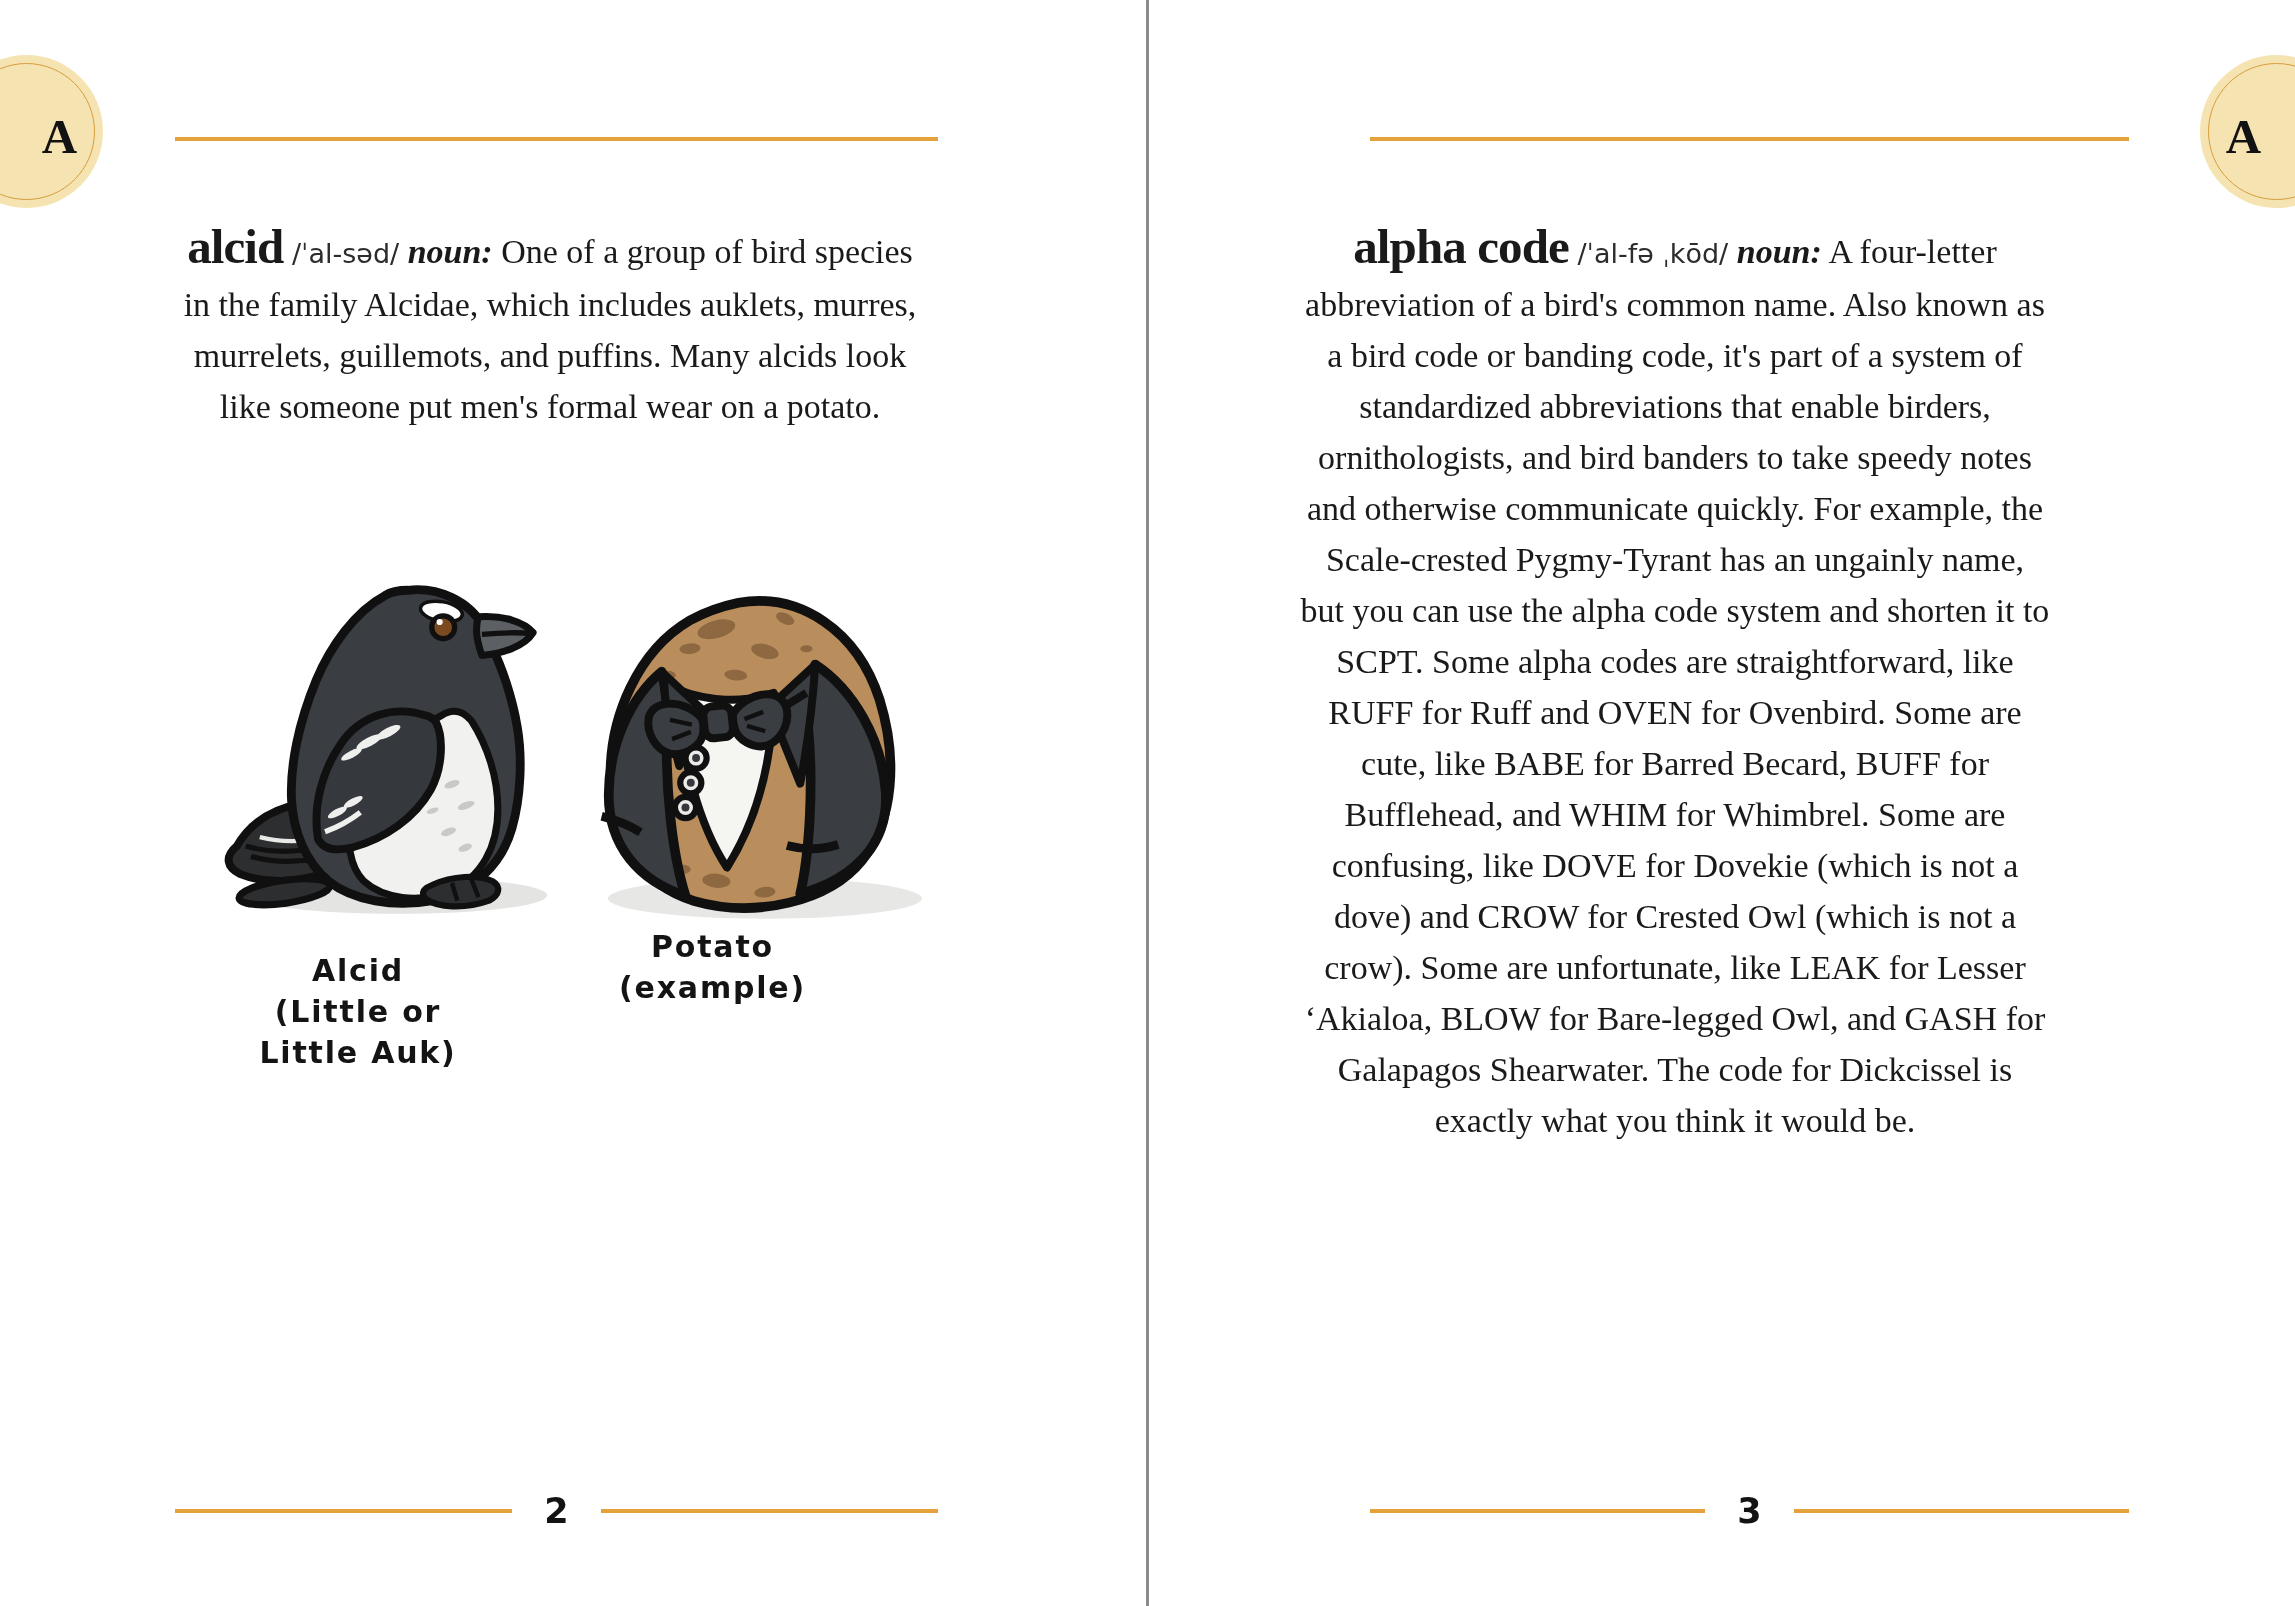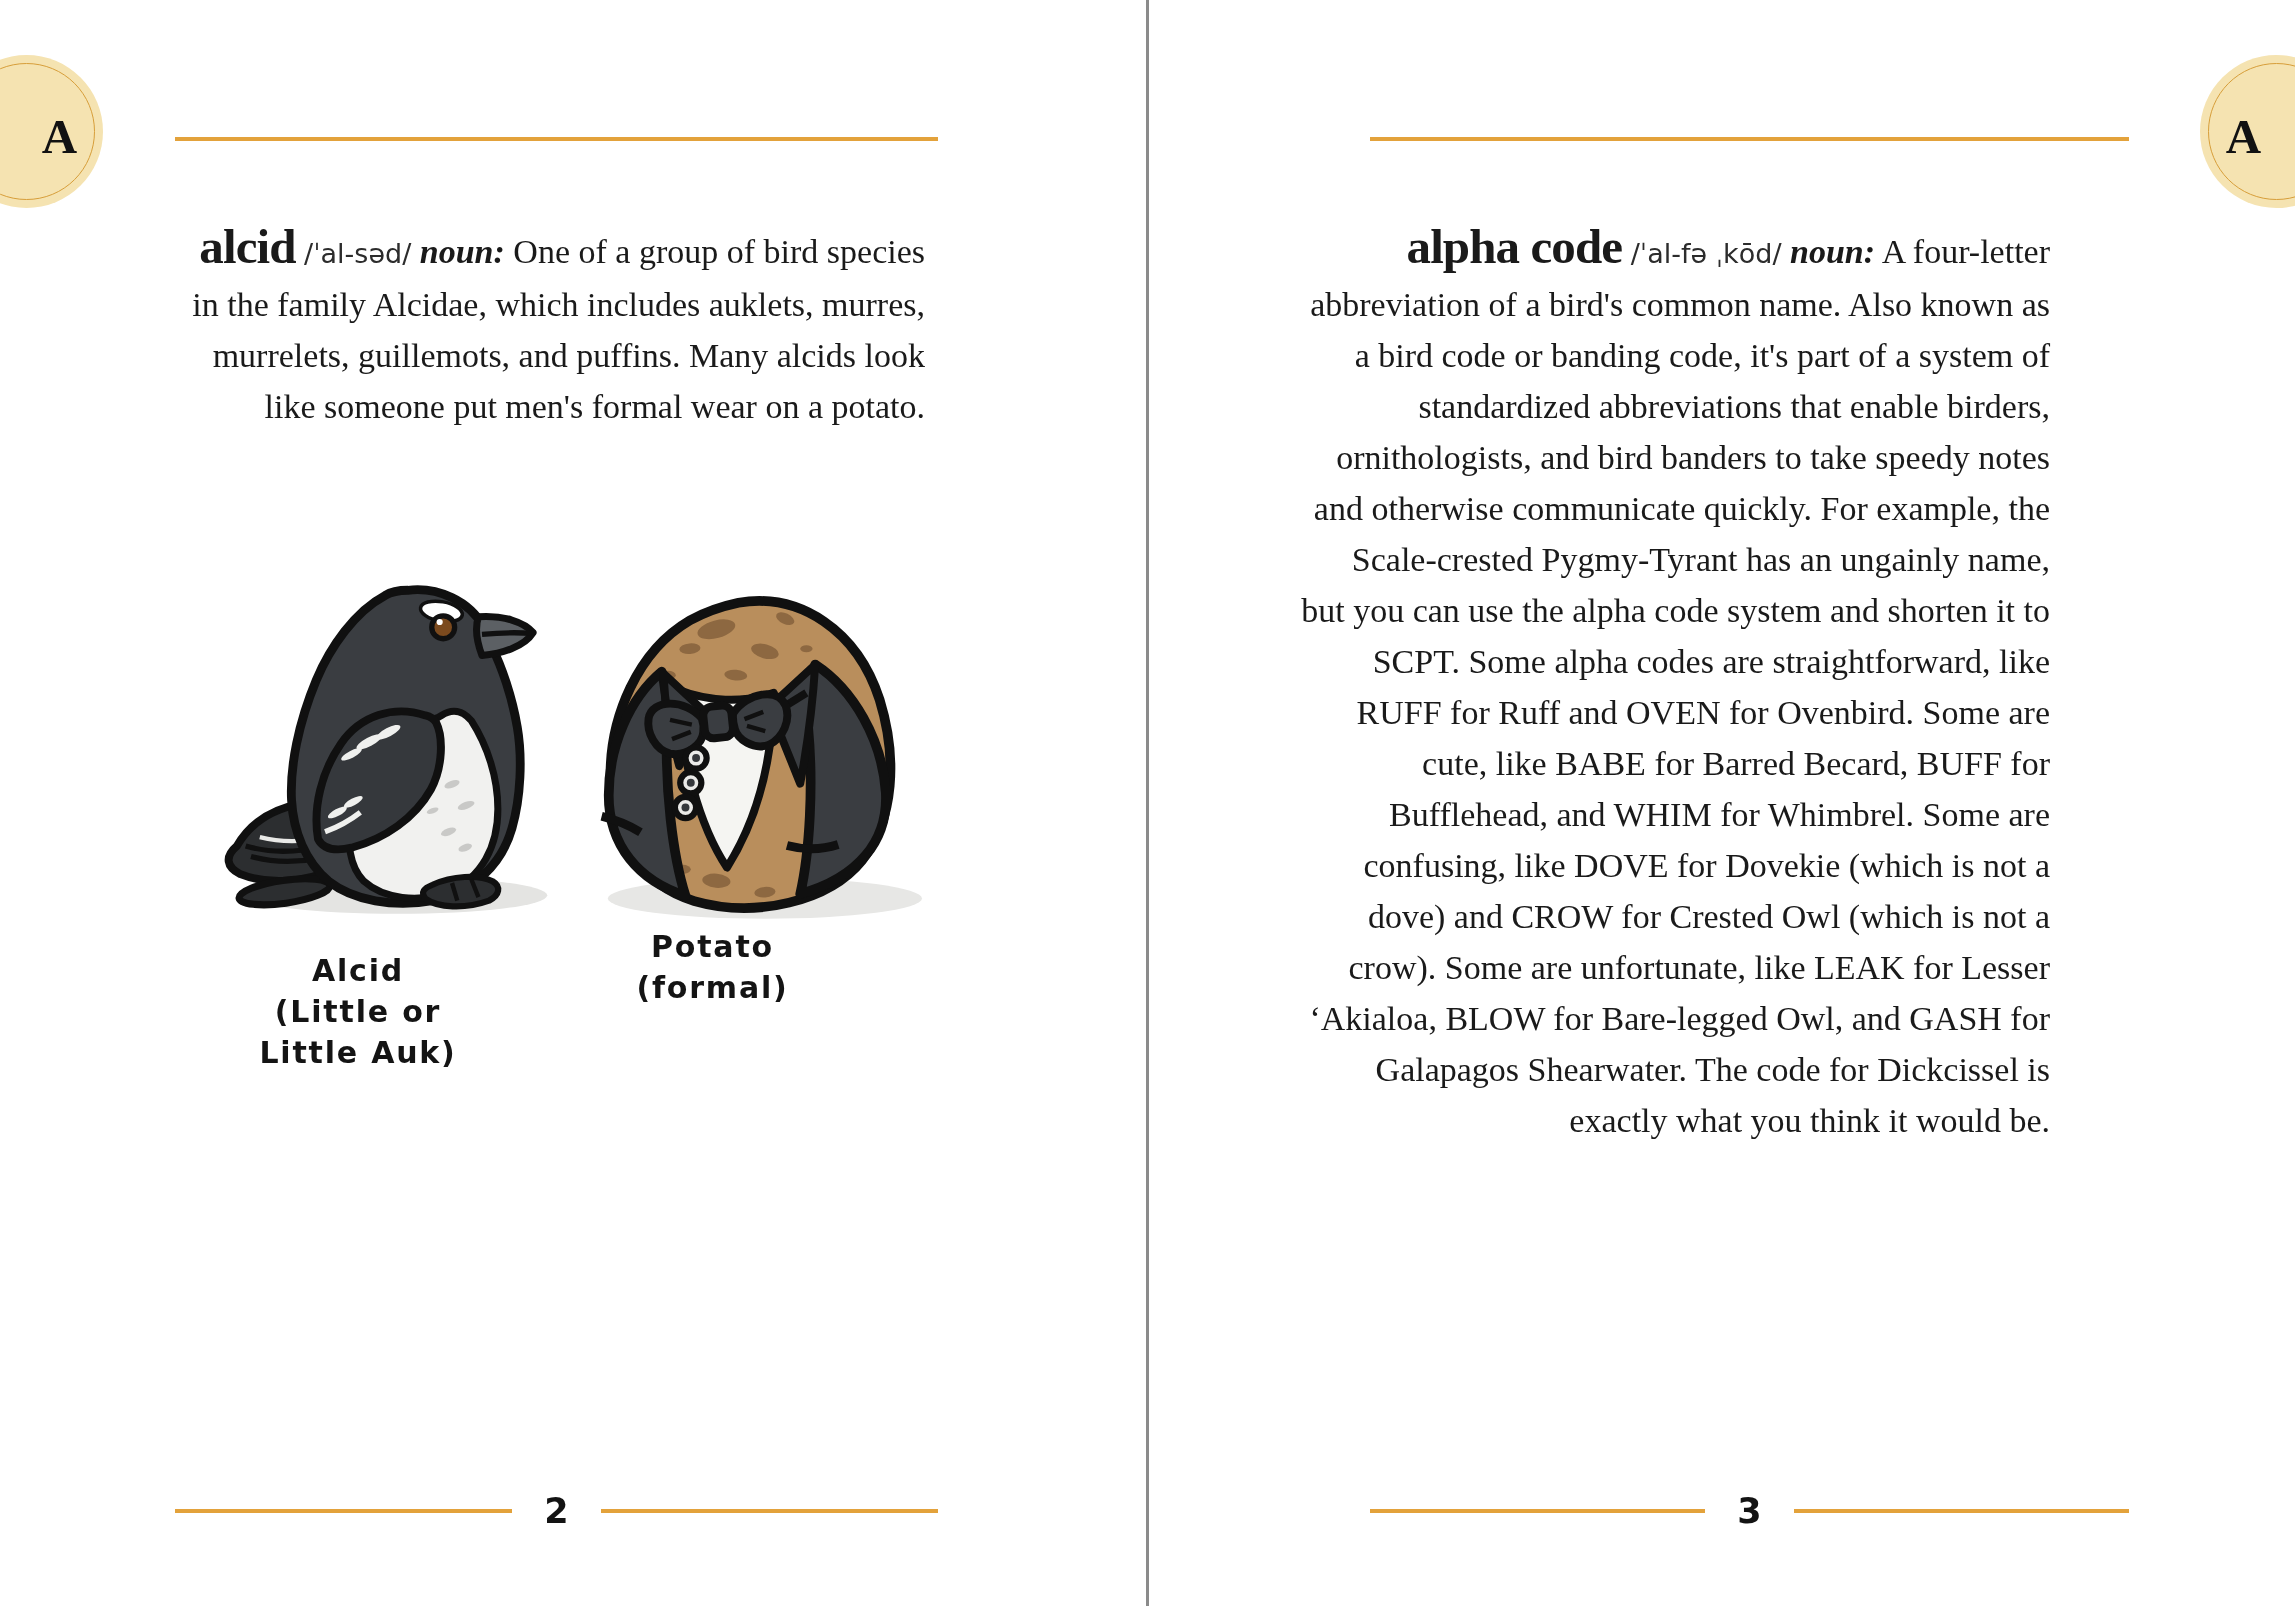--- a/index.html
+++ b/index.html
@@ -26,21 +26,21 @@
   }
   .badge-left .badge-letter{transform:translate(33px,5.3px);}
   .badge-right .badge-letter{transform:translate(-33px,5.3px);}
   
   .rule-top{position:absolute;top:137px;height:4.4px;background:var(--accent);}
   .rule-top-left{left:175px;width:763px;}
   .rule-top-right{left:1370px;width:759px;}
   
   .entry{
     position:absolute;top:221px;margin:0;
-    font-size:34px;line-height:51px;color:var(--text);text-align:right;
+    font-size:34px;line-height:51px;color:var(--text);text-align:center;
   }
   .entry-left{left:175px;width:750px;}
   .entry-right{left:1300px;width:750px;}
   .headword{font-weight:700;font-size:49px;letter-spacing:-0.9px;}
   .pron{font-family:"DejaVu Sans","Liberation Sans",sans-serif;font-size:27px;color:#2C2C2C;}
   .pos{font-weight:700;font-style:italic;}
   
   .illo{position:absolute;}
   .illo-bird{left:221px;top:581px;width:328px;height:343px;}
   .illo-potato{left:584px;top:576px;width:353px;height:358px;}
@@ -167,21 +167,21 @@
     </g>
   </svg>
 
   <div class="caption caption-bird">
     <div>Alcid</div>
     <div>(Little or</div>
     <div>Little Auk)</div>
   </div>
   <div class="caption caption-potato">
     <div>Potato</div>
-    <div>(formal)</div>
+    <div>(example)</div>
   </div>
 
   <p class="entry entry-right">
     <span class="headword">alpha code</span>
     <span class="pron">/ˈal-fə ˌkōd/</span>
     <span class="pos">noun:</span>
     <span class="deftext">A four-letter abbreviation of a bird's common name. Also known as a bird code or banding code, it's part of a system of standardized abbreviations that enable birders, ornithologists, and bird banders to take speedy notes and otherwise communicate quickly. For example, the Scale-crested Pygmy-Tyrant has an ungainly name, but you can use the alpha code system and shorten it to SCPT. Some alpha codes are straightforward, like RUFF for Ruff and OVEN for Ovenbird. Some are cute, like BABE for Barred Becard, BUFF for Bufflehead, and WHIM for Whimbrel. Some are confusing, like DOVE for Dovekie (which is not a dove) and CROW for Crested Owl (which is not a crow). Some are unfortunate, like LEAK for Lesser ‘Akialoa, BLOW for Bare-legged Owl, and GASH for Galapagos Shearwater. The code for Dickcissel is exactly what you think it would be.</span>
   </p>
 
   <div class="footer footer-left">

